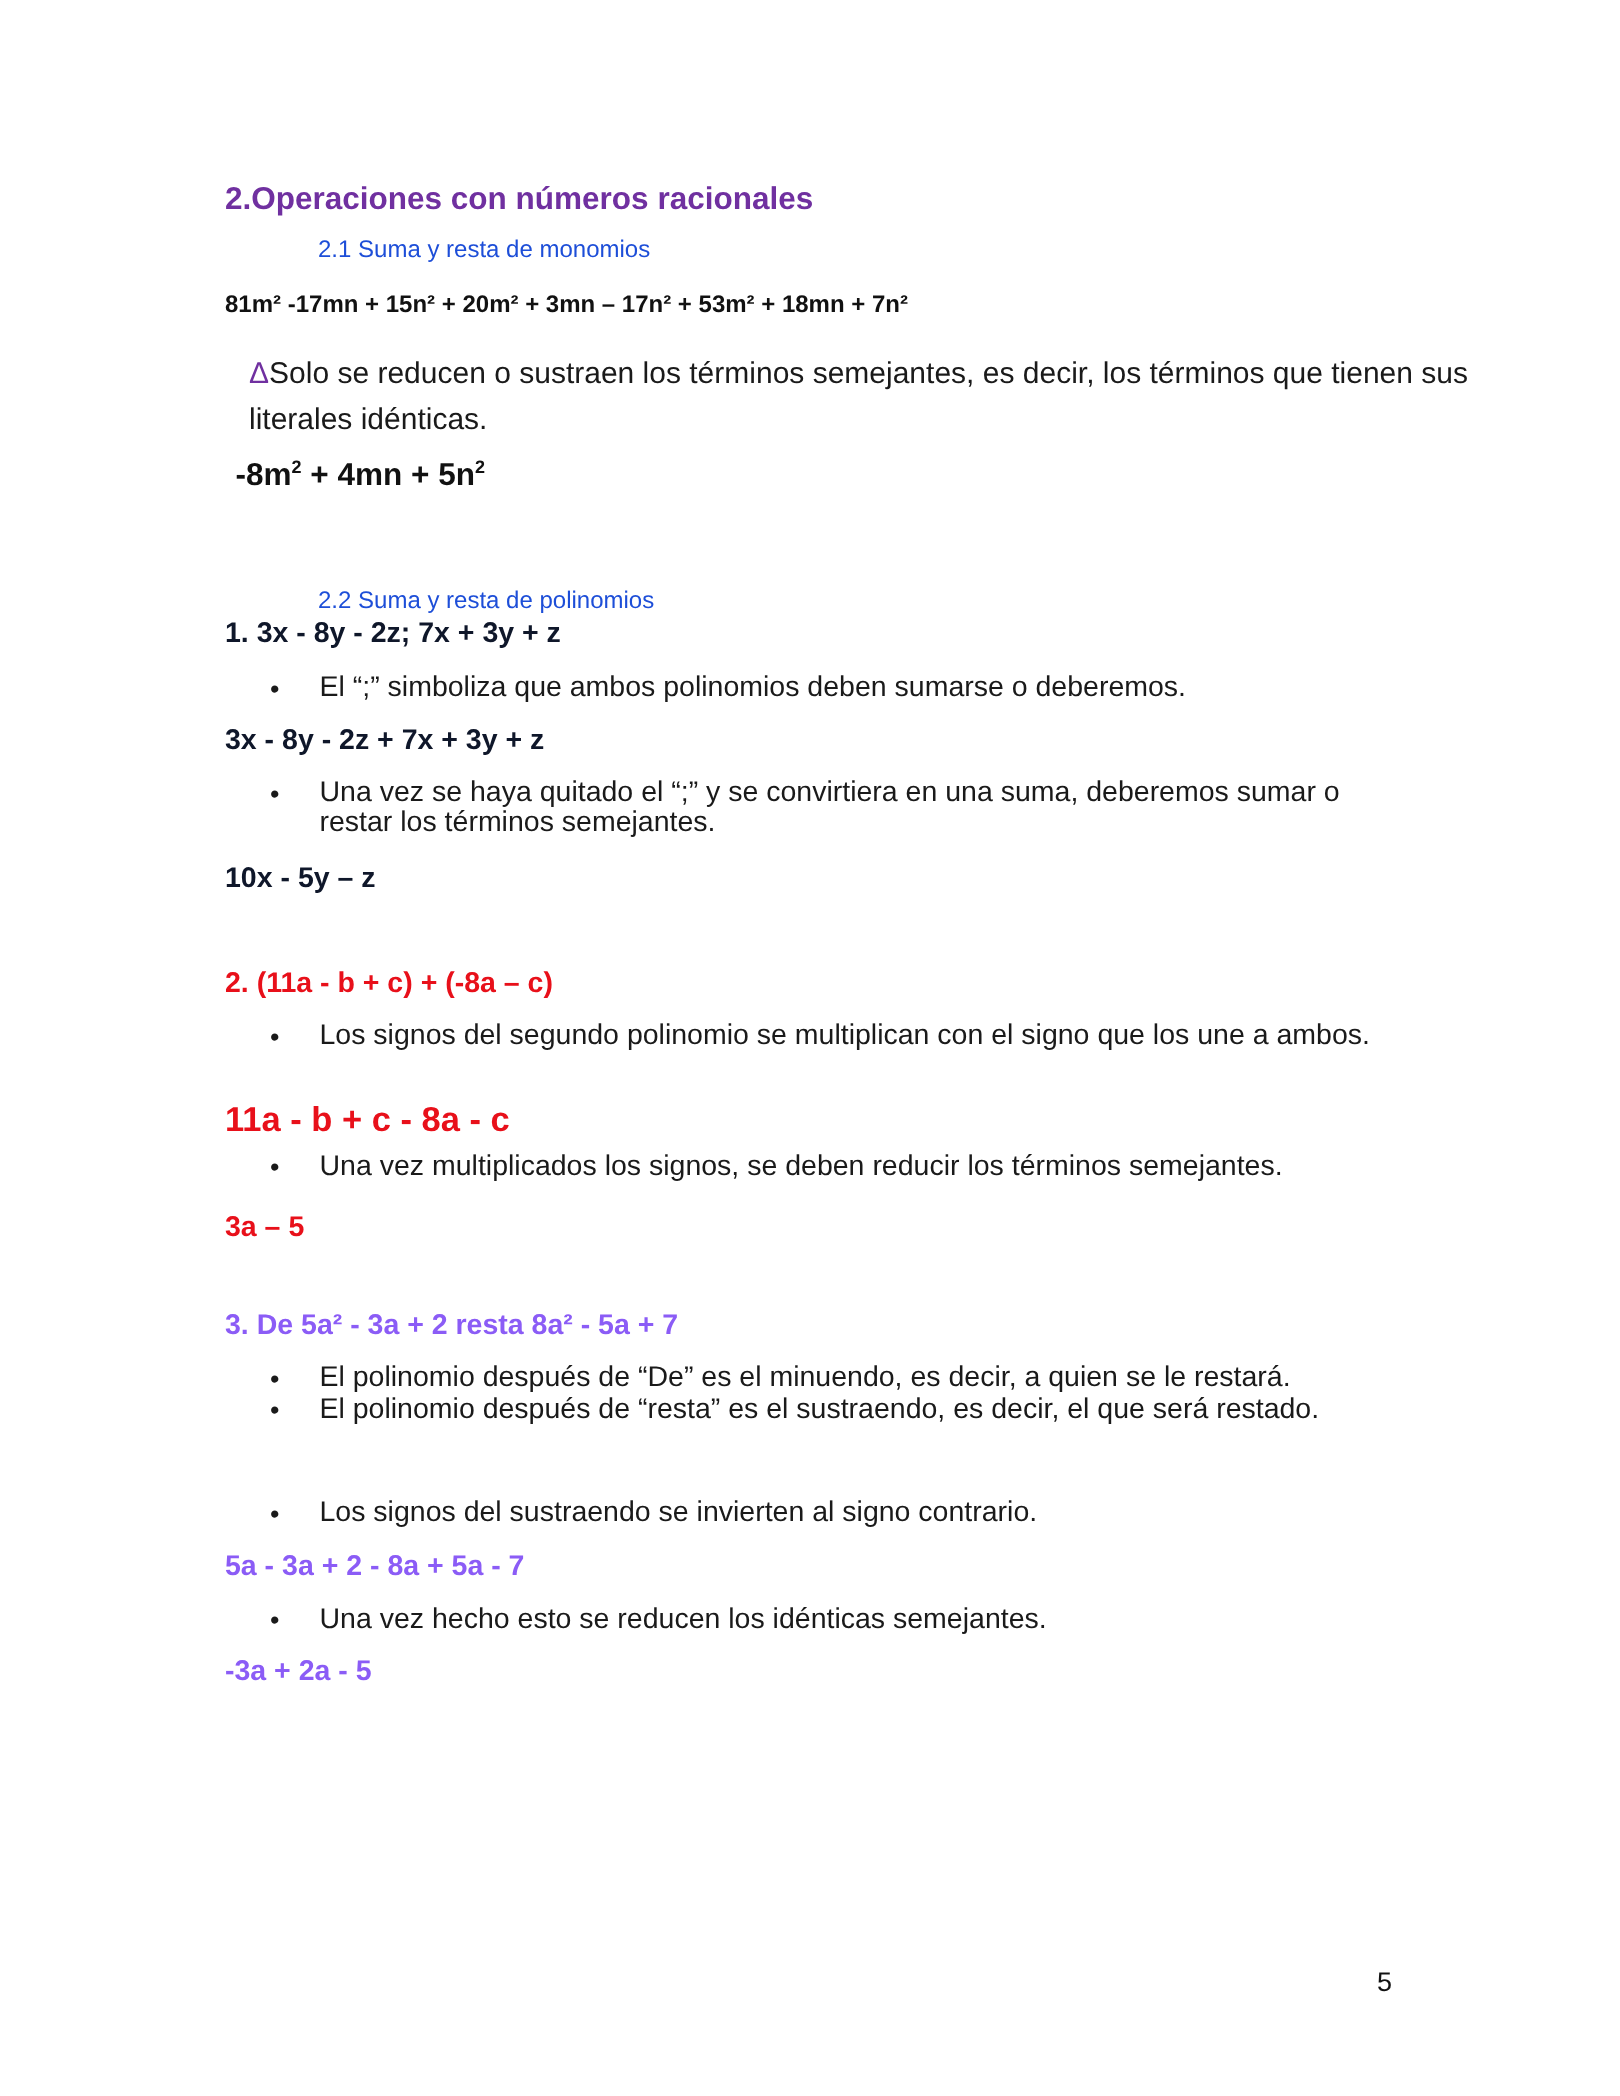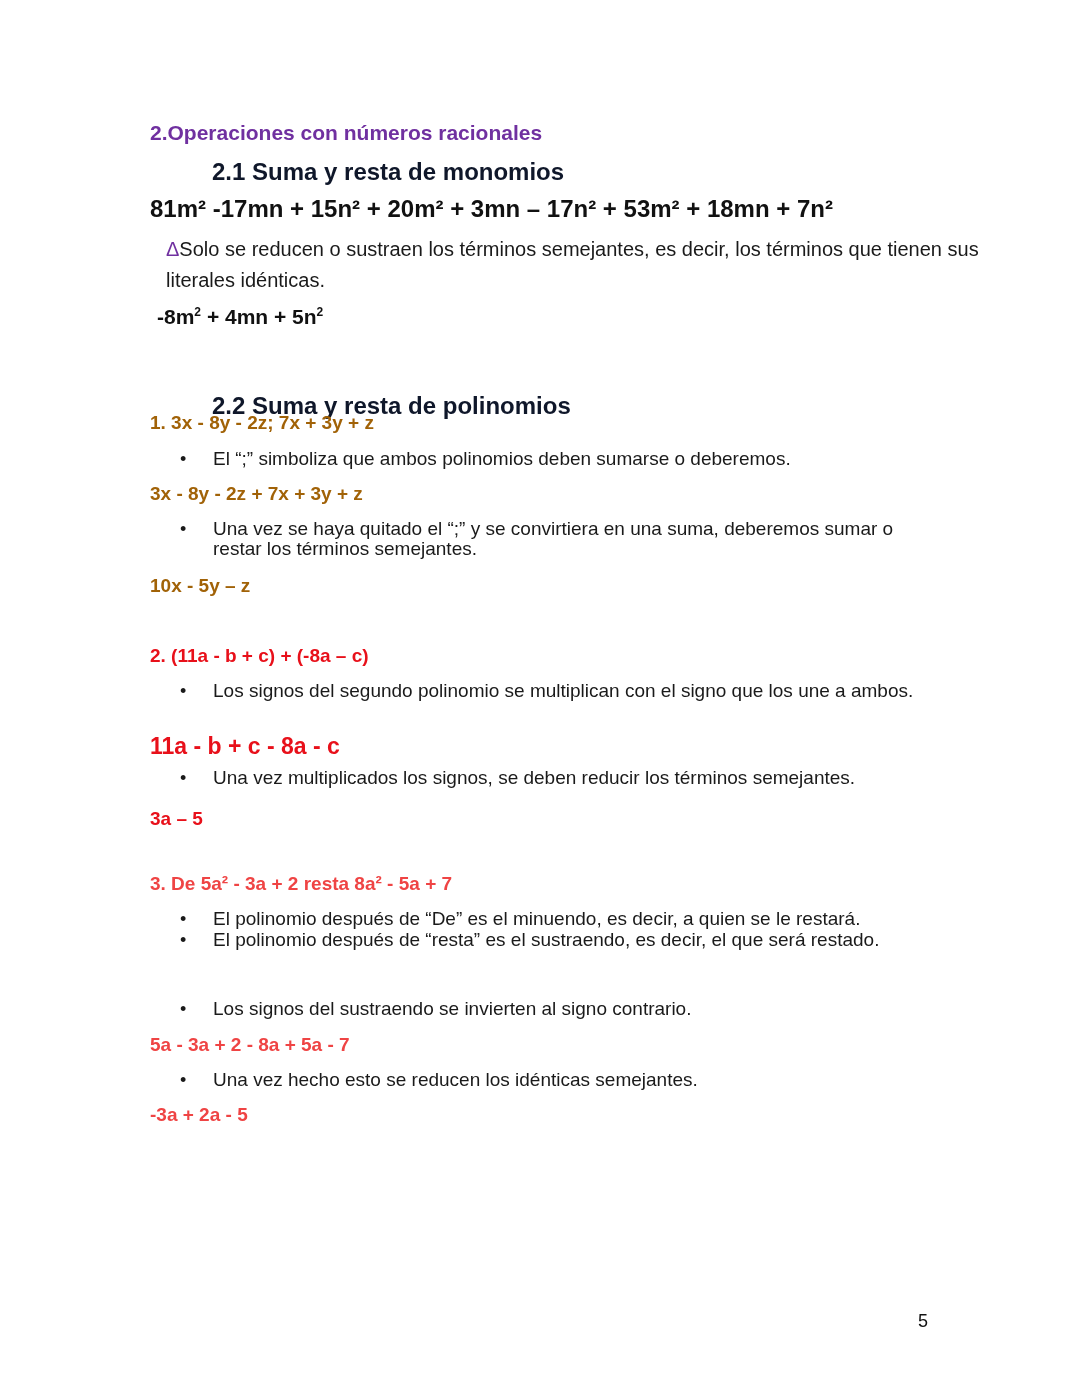--- a/index.html
+++ b/index.html
@@ -1,42 +1,42 @@
 <!DOCTYPE html>
 <html><head>
 <meta charset="utf-8">
 <style>
   html, body { margin: 0; padding: 0; background: #ffffff; }
   body { width: 1080px; height: 1397px; position: relative; overflow: hidden;
          font-family: "Liberation Sans", sans-serif; color: #111; }
   .abs { position: absolute; white-space: nowrap; }
   .h1 { left: 150px; top: 121px; font-size: 21px; font-weight: bold; color: #7030a0; text-align: right; }
-  .h2 { left: 212px; font-size: 24px; color: #0f172a; font-weight: bold; }
+  .h2 { left: 212px; font-size: 16px; color: #1d4ed8; font-weight: normal; }
   .eq { font-weight: bold; font-size: 19px; }
   .para { left: 150px; font-size: 20px; color: #1a1a1a; line-height: 31px; width: 870px; white-space: normal; }
   .tri { color: #7030a0; }
-  .navy { color: #a16207; }
+  .navy { color: #0f172a; }
   .red { color: #e8101a; }
-  .green { color: #ef4444; }
+  .green { color: #8b5cf6; }
   .black { color: #111; }
   .bullet { left: 180px; font-size: 19px; color: #1a1a1a; width: 760px; white-space: normal; line-height: 20px; }
   .bullet .dot { position: absolute; left: 0; top: 0; font-size: 18px; }
   .bullet .txt { display: block; margin-left: 33px; }
   .pnum { left: 918px; top: 1311px; font-size: 18px; color: #111; }
   sup { font-size: 12px; vertical-align: 8px; line-height: 0; }
 </style>
 </head>
 <body>
 
 <div>
 
   <div class="abs h1">2.Operaciones con números racionales</div>
 
   <div class="abs h2" style="top:158px;">2.1 Suma y resta de monomios</div>
-  <div class="abs eq black" style="left:150px; top:195px; font-size:24px;">81m² -17mn + 15n² + 20m² + 3mn – 17n² + 53m² + 18mn + 7n²</div>
+  <div class="abs eq black" style="left:150px; top:195px; font-size:16px;">81m² -17mn + 15n² + 20m² + 3mn – 17n² + 53m² + 18mn + 7n²</div>
 
   <div class="abs para" style="top:234px;margin-left:16px;">
     <span class="tri">Δ</span><span>Solo se reducen o sustraen los términos semejantes, es decir, los términos que tienen sus literales idénticas.</span>
   </div>
 
   <div class="abs eq black" style="left:157px; top:305px; font-size:21px;">
     <span>-8m</span><sup>2</sup><span> + 4mn + 5n</span><sup>2</sup>
   </div>
 
   <div class="abs h2" style="top:376px;margin-top:16px;">2.2 Suma y resta de polinomios</div>

